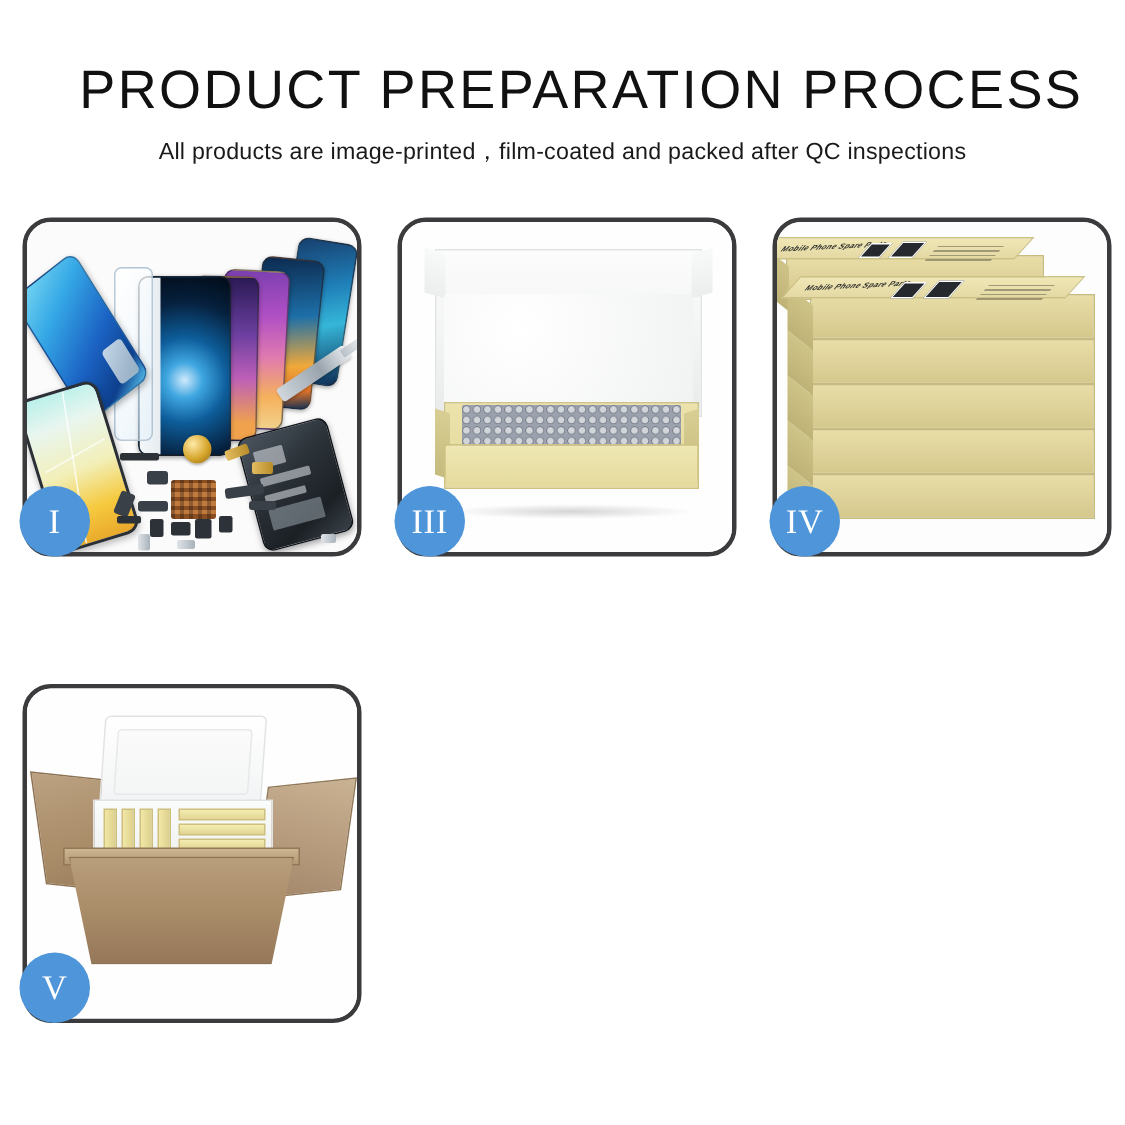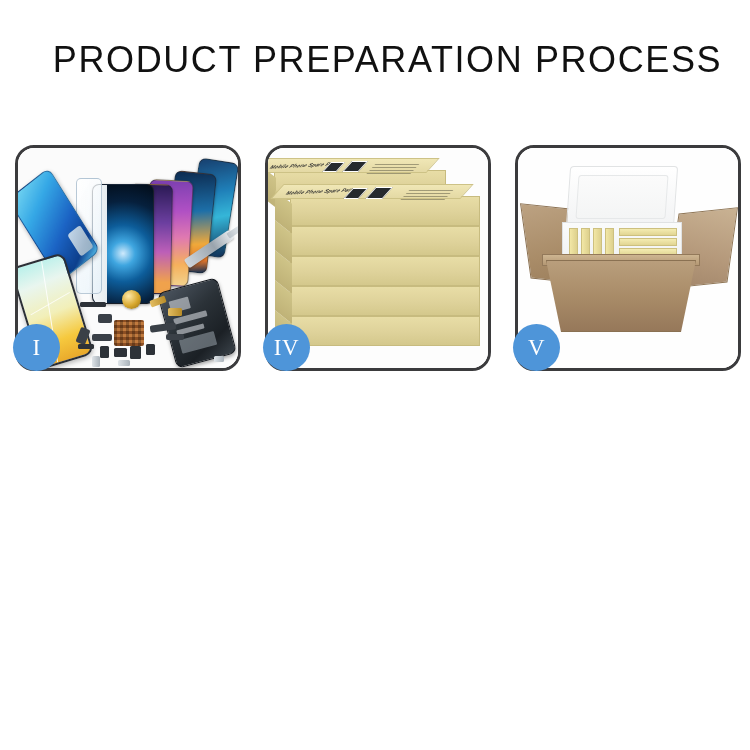--- a/index.html
+++ b/index.html
@@ -374,20 +374,21 @@
   .c-shadow { position:absolute; left: 26px; bottom: 18px; width: 166px; height: 10px;
               background: radial-gradient(ellipse at center, rgba(0,0,0,.14), rgba(0,0,0,0) 72%); }
 </style>
 </head>
 <body>
 
 <div id="page">
 
   <div class="header">
     <h1 class="title">PRODUCT PREPARATION PROCESS</h1>
+    <p class="subtitle">All products are image-printed，film-coated and packed after QC inspections</p>
   </div>
 
   <div class="grid">
 
     <div class="panel">
       <div class="panel-inner p1">
         <div class="scr s-far"></div>
         <div class="scr s-mid2"></div>
         <div class="scr s-mid"></div>
         <div class="scr s-mid3"></div>
@@ -419,20 +420,33 @@
         <span class="flex" style="left:132px;top:176px;width:26px;height:7px;transform:rotate(-8deg);"></span>
         <span class="flex" style="left:148px;top:186px;width:18px;height:6px;"></span>
         <span class="sil" style="left:74px;top:208px;width:8px;height:11px;"></span>
         <span class="sil" style="left:100px;top:212px;width:12px;height:6px;"></span>
         <span class="sil" style="right:14px;bottom:6px;width:10px;height:6px;"></span>
       </div>
       <span class="badge">I</span>
     </div>
 
 
+    <div class="panel">
+      <div class="panel-inner p3">
+        <div class="lid3"></div>
+        <div class="foam3"></div>
+        <div class="tray3"></div>
+        <div class="bubbles3"></div>
+        <div class="tray3-lcap"></div>
+        <div class="tray3-rcap"></div>
+        <div class="tray3-front"></div>
+        <div class="shadow-soft"></div>
+      </div>
+      <span class="badge">III</span>
+    </div>
 
     <div class="panel">
       <div class="panel-inner p4">
         <div class="stackwrap">
 
           <div class="bx" style="left:16px; top:150px;">
             <span class="side"></span>
           </div>
           <div class="bx" style="left:16px; top:120px;">
             <span class="side"></span>

